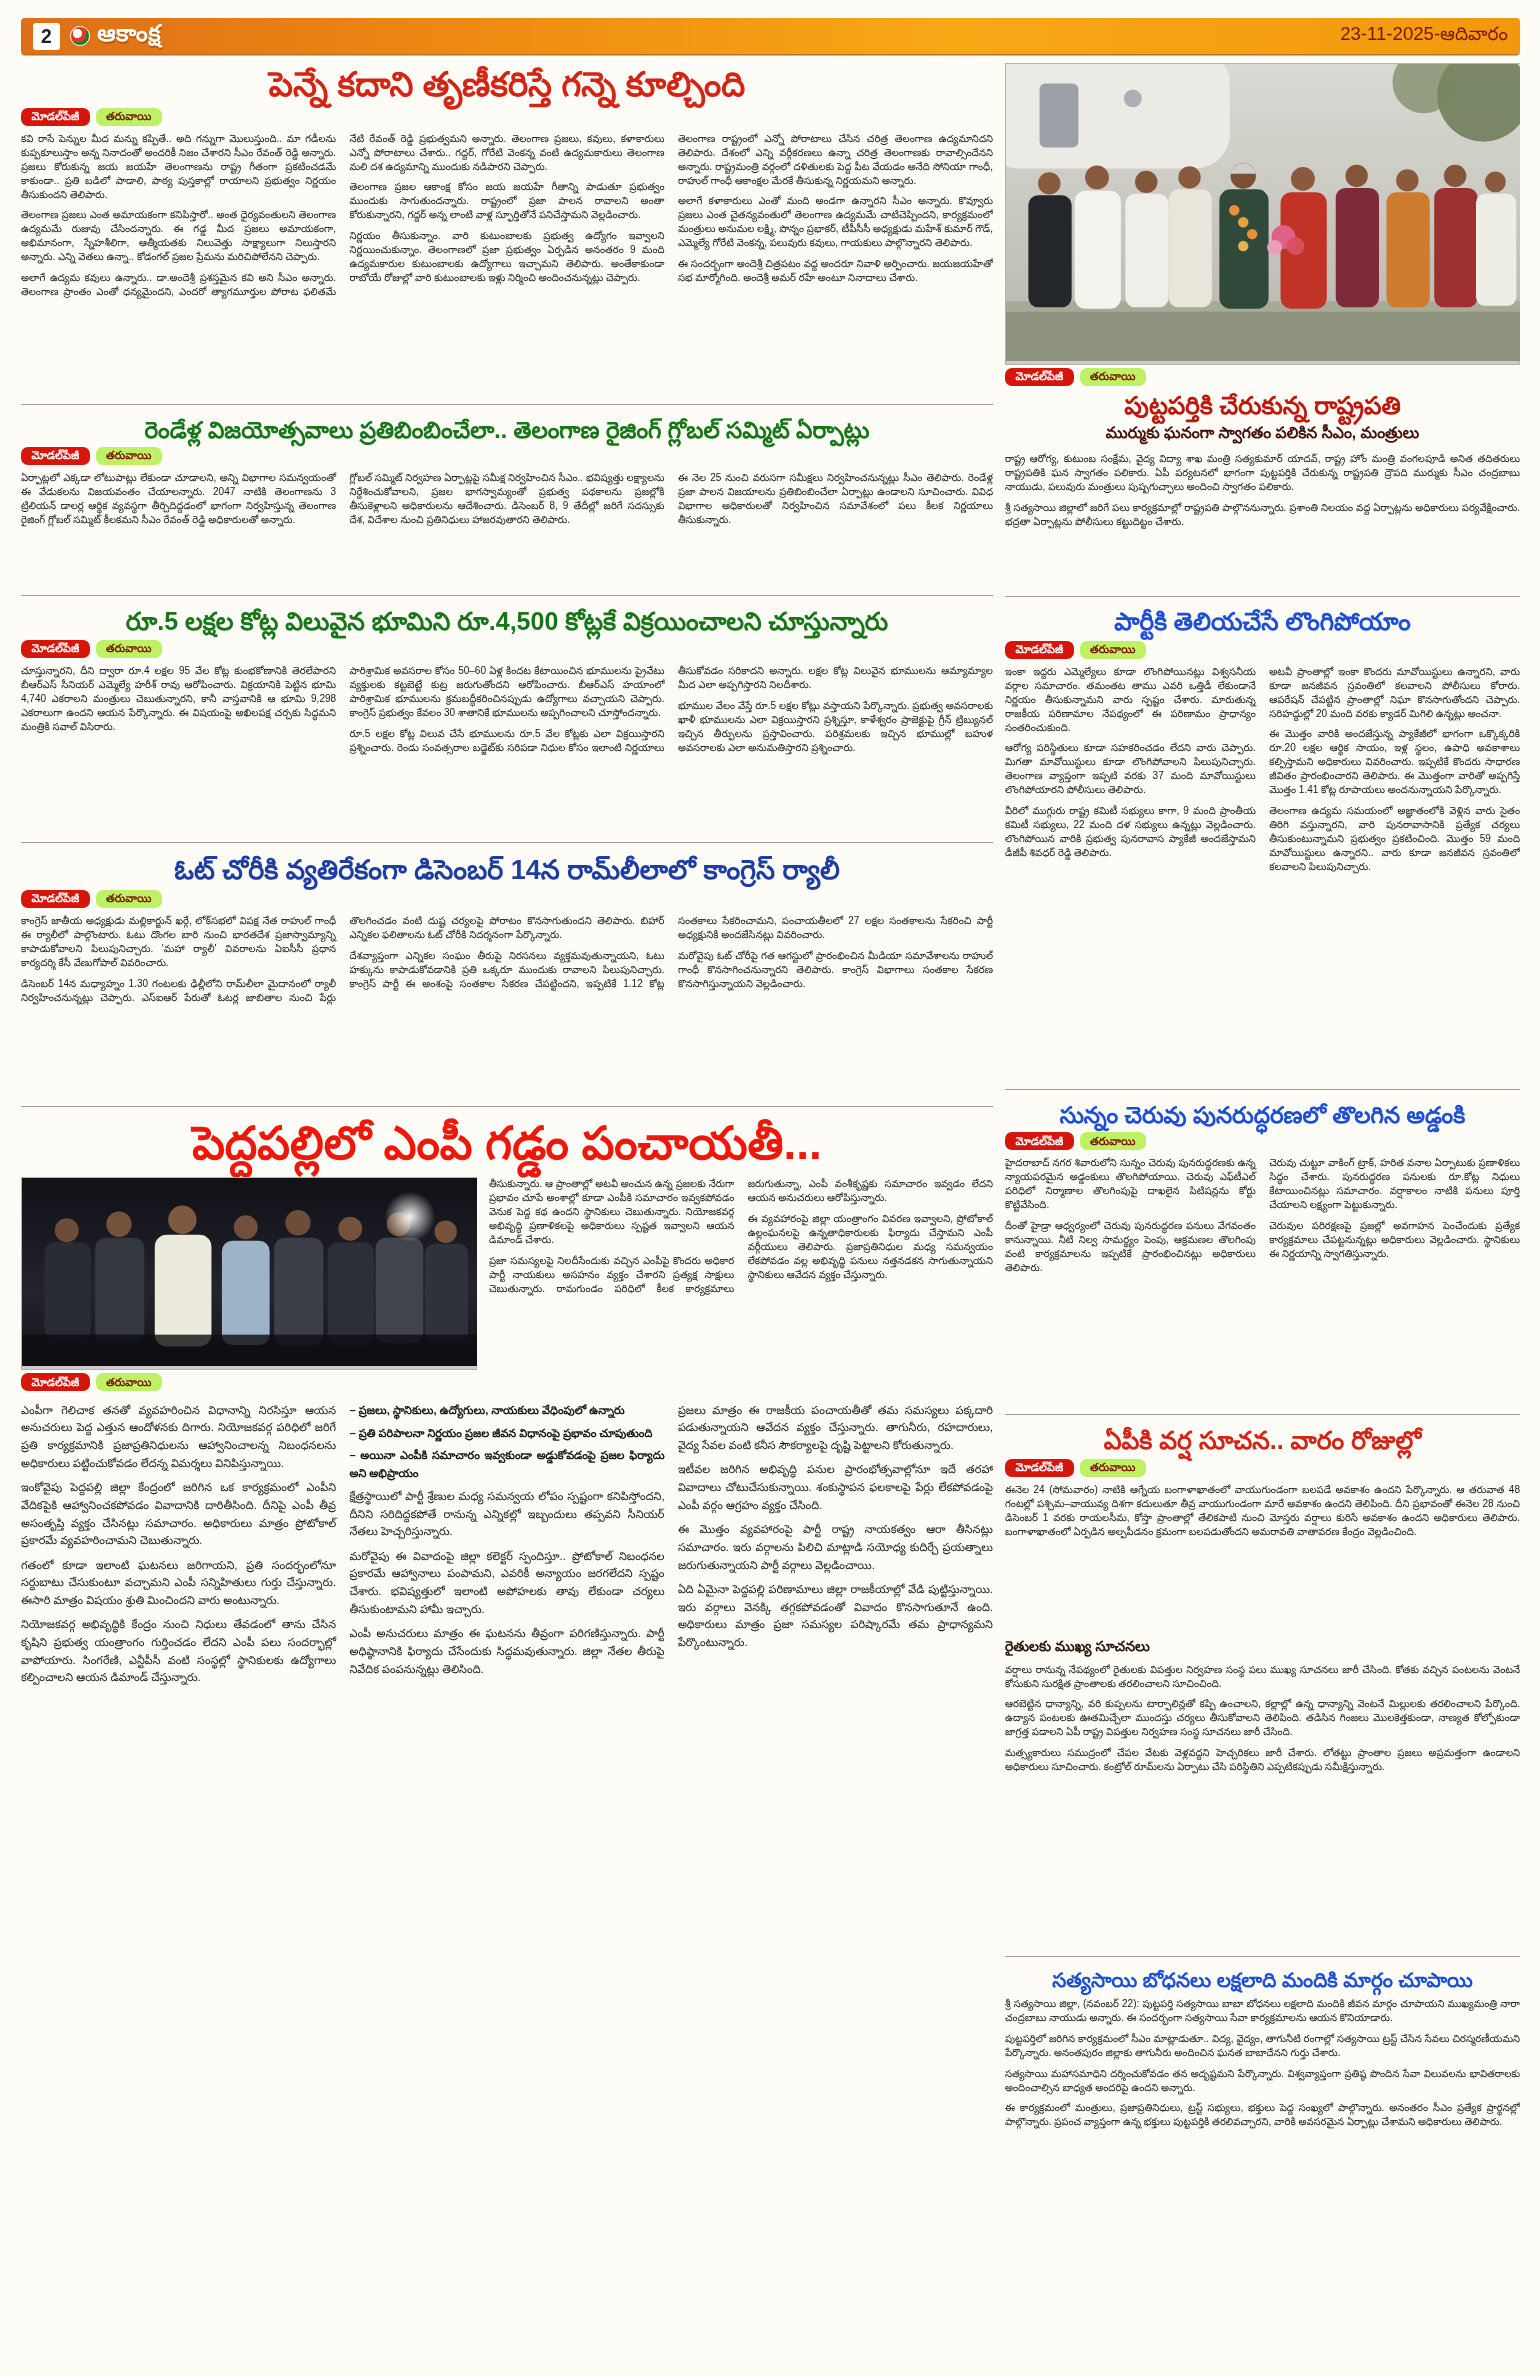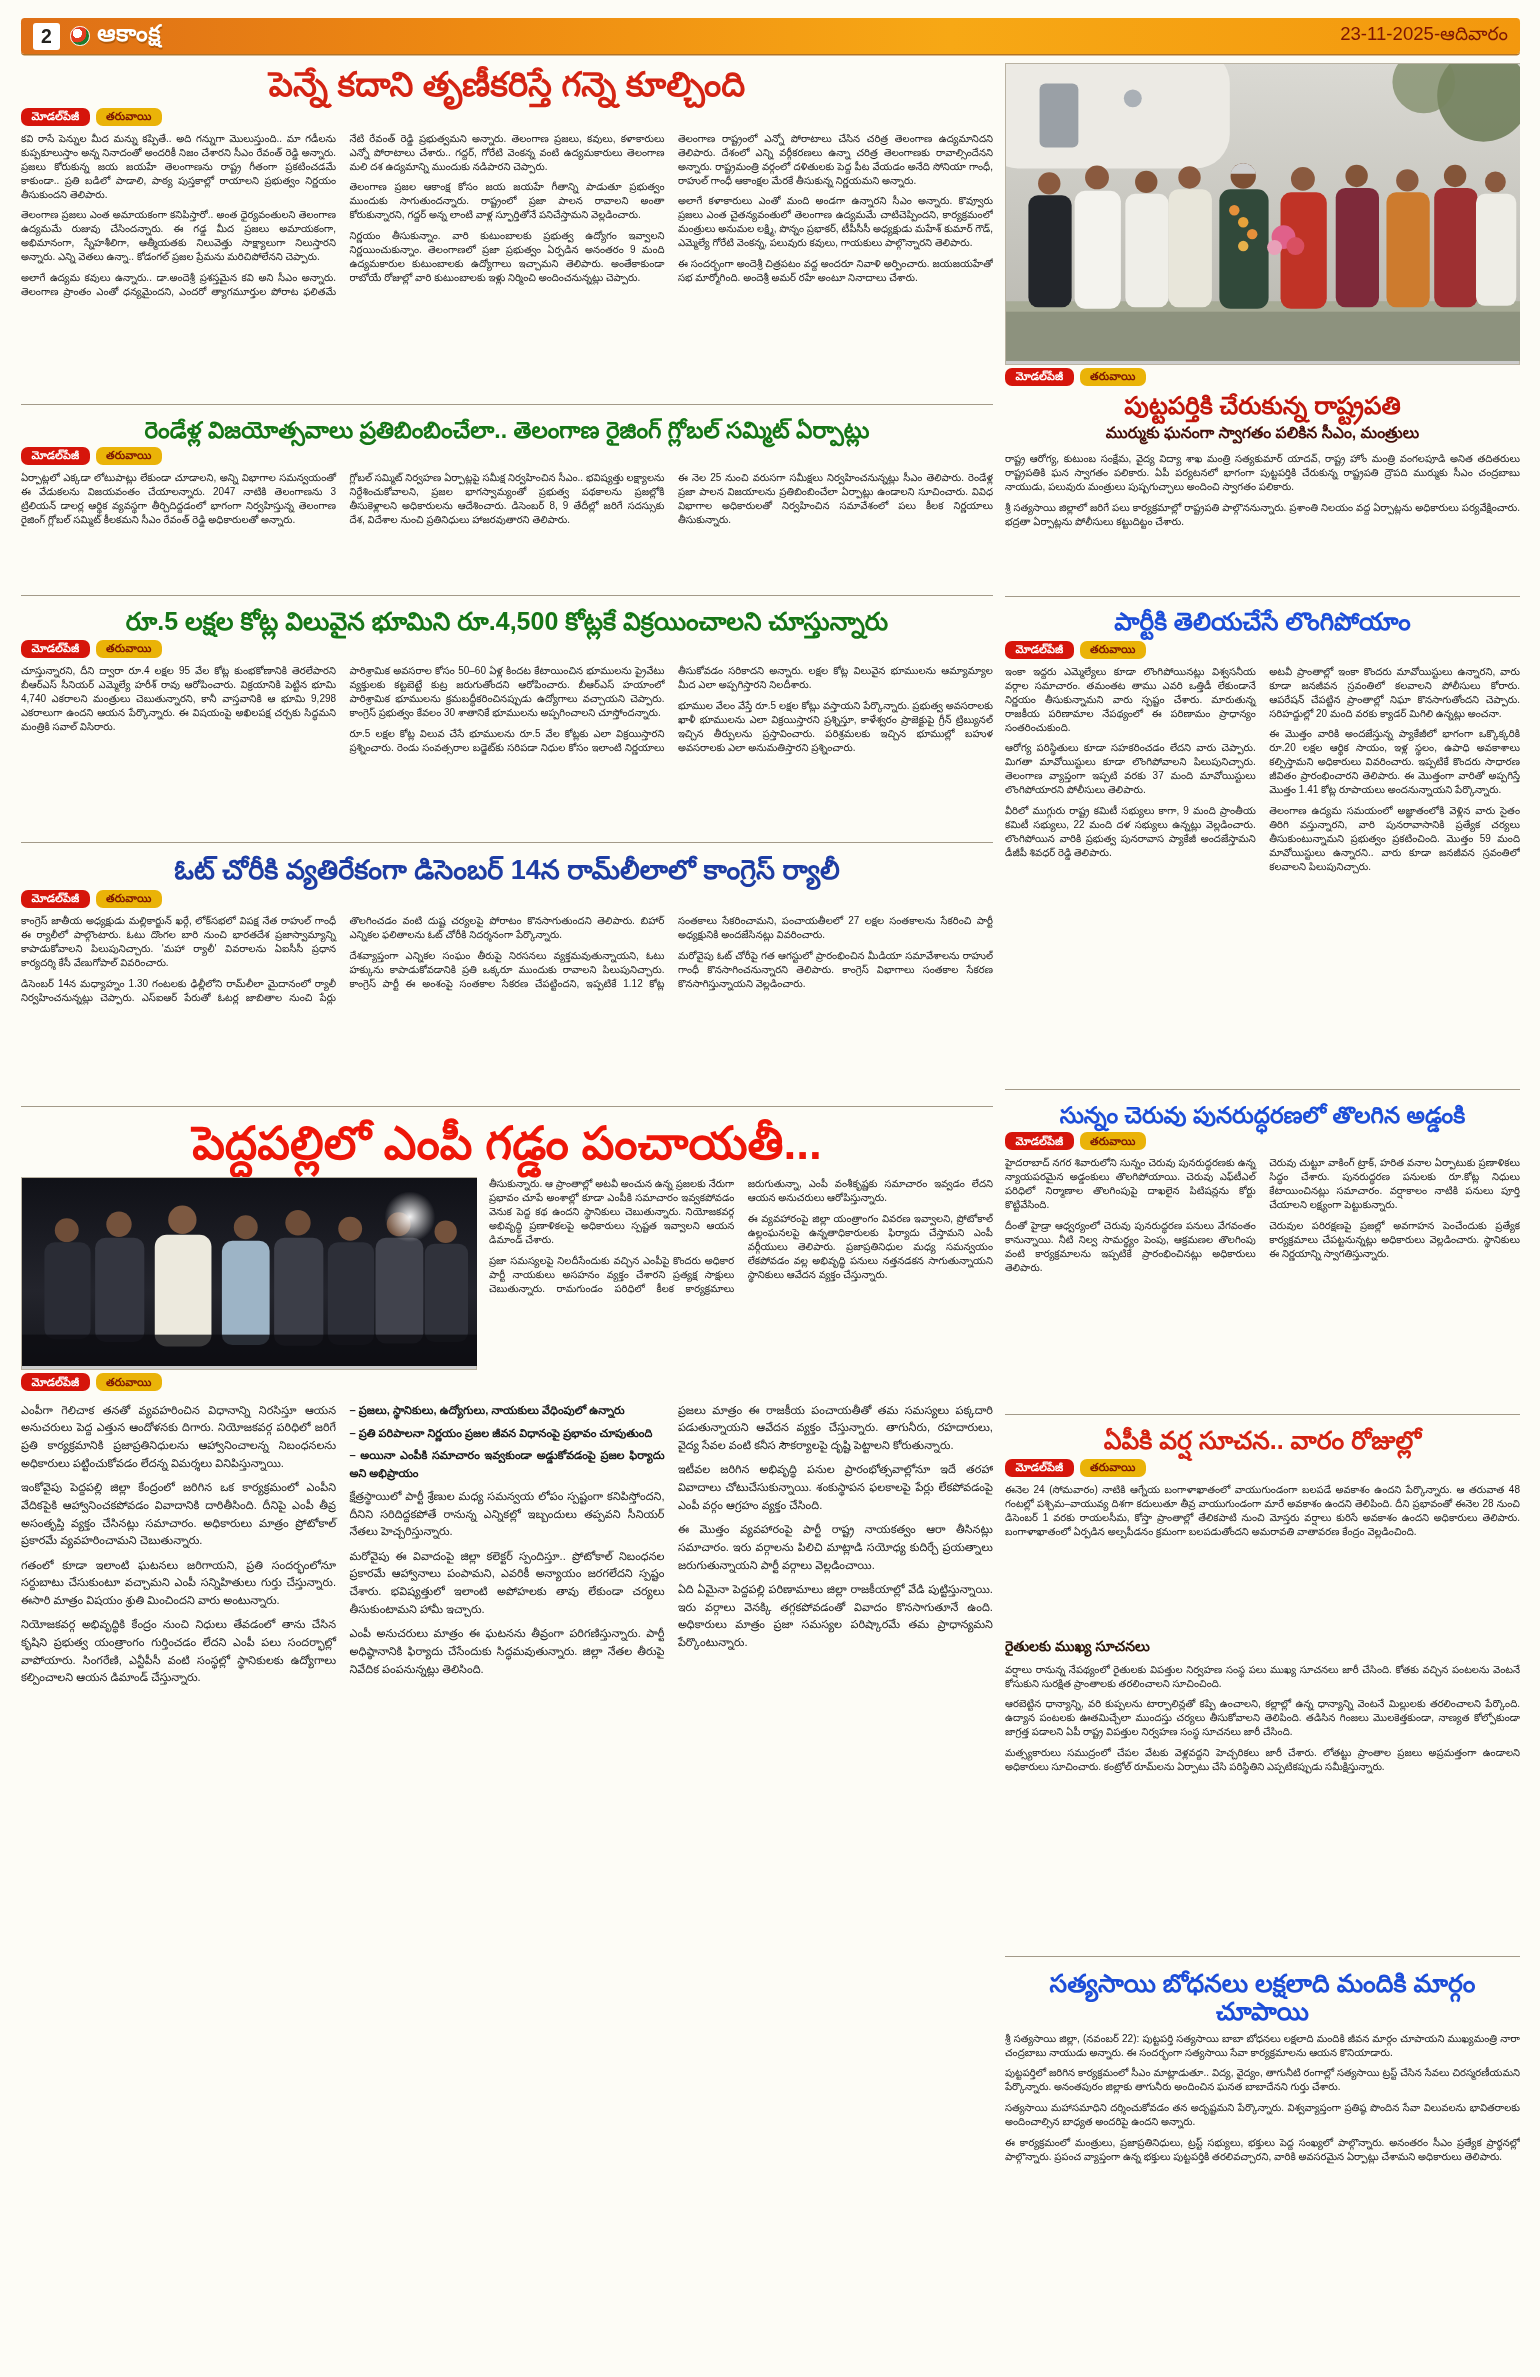--- a/index.html
+++ b/index.html
@@ -20,21 +20,21 @@
 .h-green{font-size:23px;color:#177617;margin:1.5px 0 4.5px}
 .h-green2{font-size:25px;color:#177617;margin:1.5px 0 4.5px}
 .h-blue{font-size:27px;color:#1e3da3;margin:1.5px 0 4.5px}
 .h-bigred{font-size:46px;color:#ee1709;margin:0 0 7.5px}
 .h-maroon{font-size:24.6px;color:#1d4ed8;margin:1.5px 0 4.5px}
 .h-red{font-size:25px;color:#d42413;margin:1.5px 0 4.5px}
 .subhead{text-align:center;font-weight:bold;font-size:15.7px;color:#45100a;margin-bottom:6px}
 .byline{display:flex;gap:6px;align-items:center;margin:3px 0 6px}
 .tag{font-size:11.2px;font-weight:bold;padding:2.2px 10.4px;border-radius:7px;line-height:1.2}
 .tag-red{background:#d6150b;color:#ffffff}
-.tag-yel{background:#eab308;color:#7c1505}
+.tag-yel{background:#bef264;color:#7c1505}
 .body-text{font-size:10px;line-height:1.4;text-align:justify;overflow:hidden}
 .body-text p{margin-bottom:6.7px}
 .cols-3{column-count:3;column-gap:13.4px}
 .cols-2{column-count:2;column-gap:13.4px}
 .photo{display:block;border:0.7px solid #b9b2a2;background:#cccccc}
 .photo-row{display:flex;gap:12px}
 .bullets p{font-weight:bold;margin-bottom:5.2px}
 .advice-head{font-weight:bold;font-size:14px;color:#2a1408;margin:6px 0 4.5px}
 .big-body{font-size:11.2px;line-height:1.58}
 </style>
@@ -290,21 +290,21 @@
           </div>
         <div class="advice-head">రైతులకు ముఖ్య సూచనలు</div>
         <div class="body-text" style="height:286px">
             <p>వర్షాలు రానున్న నేపథ్యంలో రైతులకు విపత్తుల నిర్వహణ సంస్థ పలు ముఖ్య సూచనలు జారీ చేసింది. కోతకు వచ్చిన పంటలను వెంటనే కోసుకుని సురక్షిత ప్రాంతాలకు తరలించాలని సూచించింది.</p>
             <p>ఆరబెట్టిన ధాన్యాన్ని, వరి కుప్పలను టార్పాలిన్లతో కప్పి ఉంచాలని, కల్లాల్లో ఉన్న ధాన్యాన్ని వెంటనే మిల్లులకు తరలించాలని పేర్కొంది. ఉద్యాన పంటలకు ఊతమిచ్చేలా ముందస్తు చర్యలు తీసుకోవాలని తెలిపింది. తడిసిన గింజలు మొలకెత్తకుండా, నాణ్యత కోల్పోకుండా జాగ్రత్త పడాలని ఏపీ రాష్ట్ర విపత్తుల నిర్వహణ సంస్థ సూచనలు జారీ చేసింది.</p>
             <p>మత్స్యకారులు సముద్రంలో చేపల వేటకు వెళ్లవద్దని హెచ్చరికలు జారీ చేశారు. లోతట్టు ప్రాంతాల ప్రజలు అప్రమత్తంగా ఉండాలని అధికారులు సూచించారు. కంట్రోల్ రూమ్‌లను ఏర్పాటు చేసి పరిస్థితిని ఎప్పటికప్పుడు సమీక్షిస్తున్నారు.</p>
           </div>
       </section>
 
       <section class="sep">
-        <h2 class="headline h-maroon" style="font-size:25px">సత్యసాయి బోధనలు లక్షలాది మందికి మార్గం చూపాయి</h2>
+        <h2 class="headline h-maroon" style="font-size:20px">సత్యసాయి బోధనలు లక్షలాది మందికి మార్గం చూపాయి</h2>
         <div class="body-text" style="height:292px;margin-top:6px">
             <p>శ్రీ సత్యసాయి జిల్లా, (నవంబర్ 22): పుట్టపర్తి సత్యసాయి బాబా బోధనలు లక్షలాది మందికి జీవన మార్గం చూపాయని ముఖ్యమంత్రి నారా చంద్రబాబు నాయుడు అన్నారు. ఈ సందర్భంగా సత్యసాయి సేవా కార్యక్రమాలను ఆయన కొనియాడారు.</p>
             <p>పుట్టపర్తిలో జరిగిన కార్యక్రమంలో సీఎం మాట్లాడుతూ.. విద్య, వైద్యం, తాగునీటి రంగాల్లో సత్యసాయి ట్రస్ట్ చేసిన సేవలు చిరస్మరణీయమని పేర్కొన్నారు. అనంతపురం జిల్లాకు తాగునీరు అందించిన ఘనత బాబాదేనని గుర్తు చేశారు.</p>
             <p>సత్యసాయి మహాసమాధిని దర్శించుకోవడం తన అదృష్టమని పేర్కొన్నారు. విశ్వవ్యాప్తంగా ప్రతిష్ఠ పొందిన సేవా విలువలను భావితరాలకు అందించాల్సిన బాధ్యత అందరిపై ఉందని అన్నారు.</p>
             <p>ఈ కార్యక్రమంలో మంత్రులు, ప్రజాప్రతినిధులు, ట్రస్ట్ సభ్యులు, భక్తులు పెద్ద సంఖ్యలో పాల్గొన్నారు. అనంతరం సీఎం ప్రత్యేక ప్రార్థనల్లో పాల్గొన్నారు. ప్రపంచ వ్యాప్తంగా ఉన్న భక్తులు పుట్టపర్తికి తరలివచ్చారని, వారికి అవసరమైన ఏర్పాట్లు చేశామని అధికారులు తెలిపారు.</p>
           </div>
       </section>
 
     </div>
   </div>

